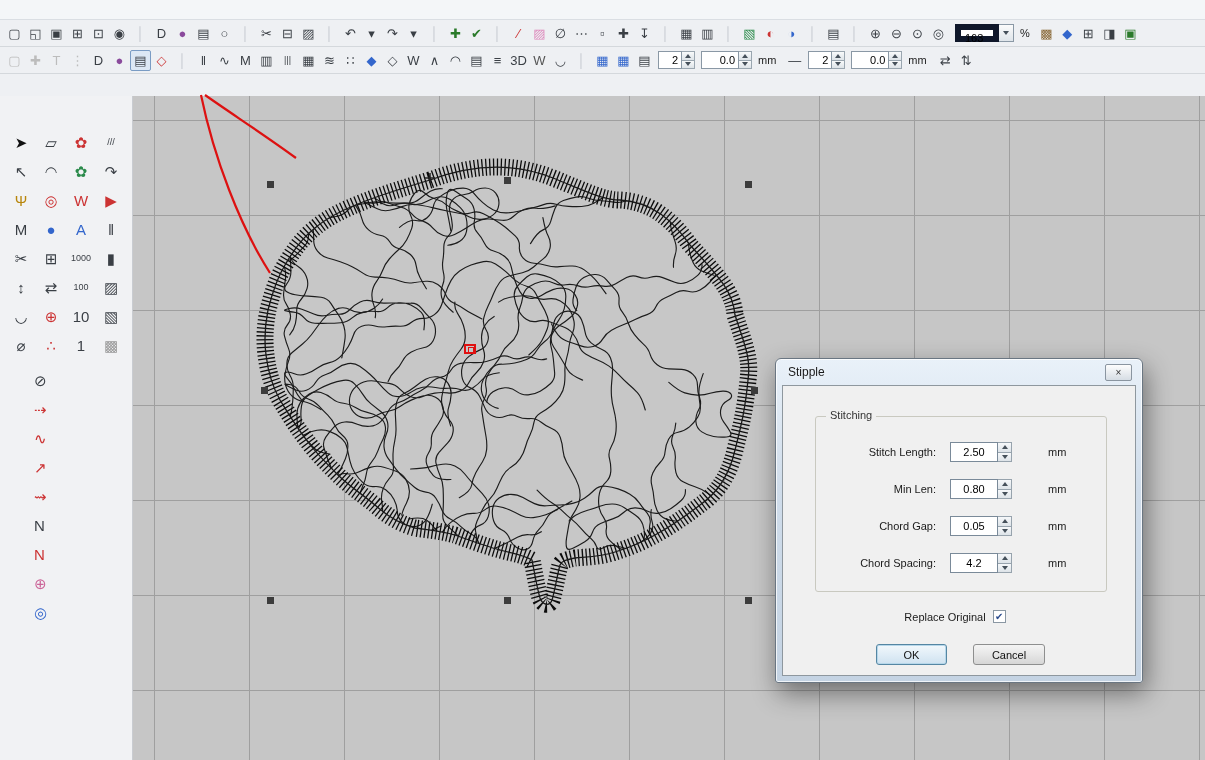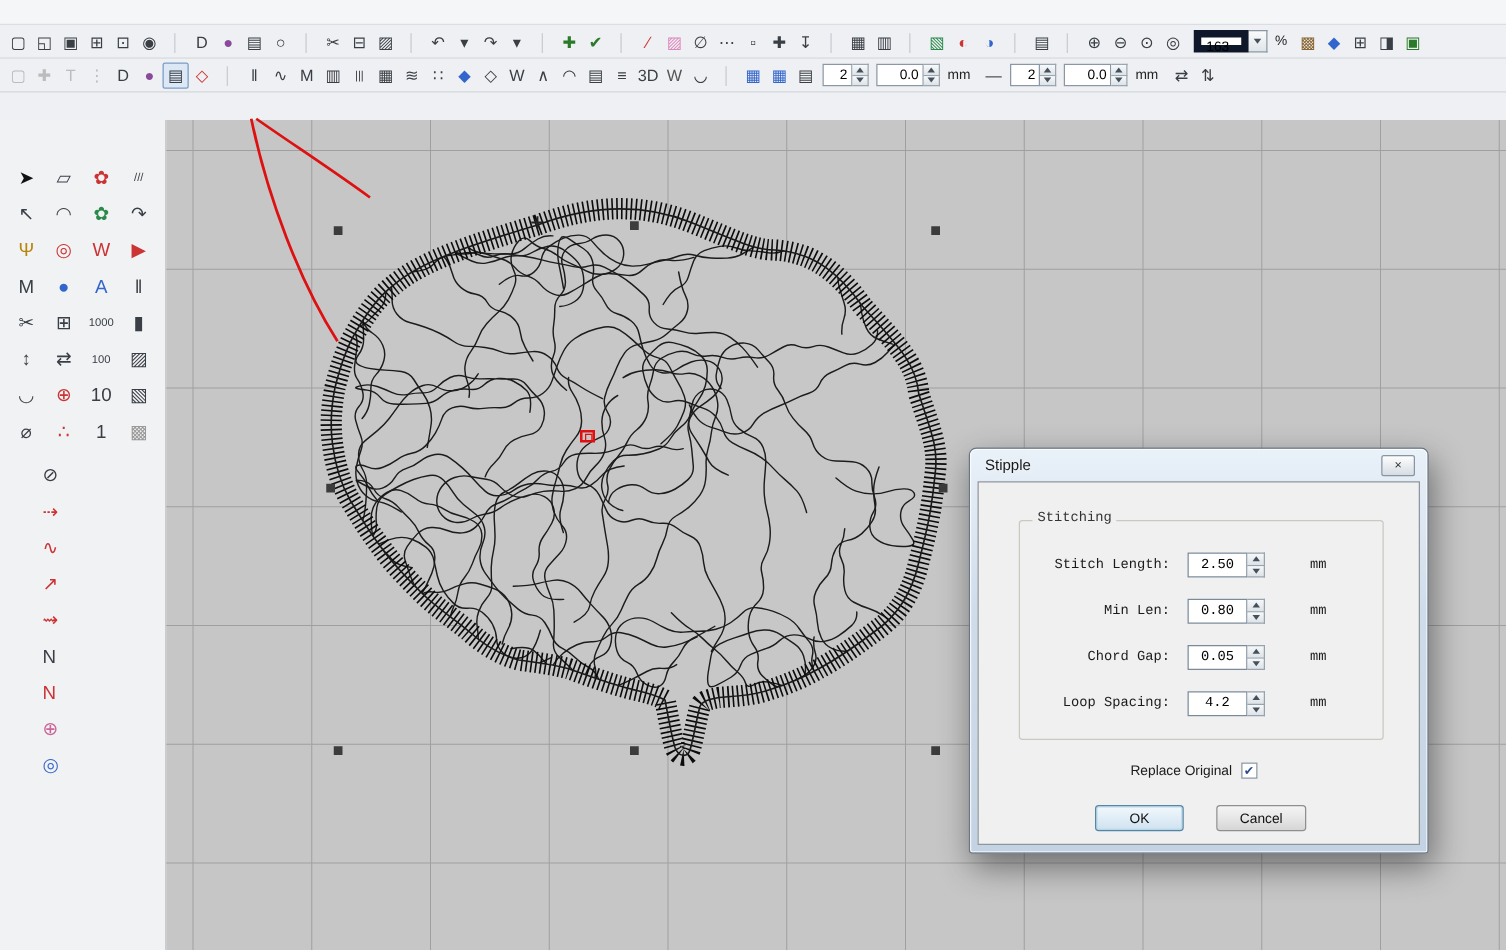--- a/index.html
+++ b/index.html
@@ -80,21 +80,21 @@
     border:1px solid #6a7682; border-radius:6px 6px 3px 3px;
     box-shadow:3px 10px 26px rgba(0,0,0,.45), inset 0 0 0 1px rgba(255,255,255,.75); }
   .dlg-title { height:26px; display:flex; align-items:center; padding:0 12px; font-size:12px;
     color:#1a1a1a; text-shadow:0 0 8px #fff; }
   .dlg-close { position:absolute; top:5px; right:10px; width:27px; height:17px;
     border:1px solid #8a95a0; border-radius:2px; background:linear-gradient(#fdfdfd,#d6dde4);
     display:flex; align-items:center; justify-content:center; font-size:10px; color:#333; cursor:default; }
   .dlg-client { position:absolute; left:6px; right:6px; top:26px; bottom:6px;
     background:#f0f0f0; border:1px solid #8e979e; }
   .groupbox { position:absolute; left:32px; top:30px; width:292px; height:176px;
-    border:1px solid #c9c9c0; border-radius:3px;font-family:Liberation Mono, monospace; }
+    border:1px solid #c9c9c0; border-radius:3px; }
   .group-label { position:absolute; top:-8px; left:10px; background:#f0f0f0; padding:0 4px;
     font-size:11px; color:#333; }
   .drows { display:flex; flex-direction:column; padding-top:24px; }
   .drow { display:flex; align-items:center; height:22px; margin-bottom:15px; }
   .dlabel { width:120px; text-align:right; font-size:11px; color:#1a1a1a; margin-right:14px; }
   .dinput { display:flex; align-items:center;text-align:center; }
   .dval { width:48px; height:20px; background:#fff; border:1px solid #7a8a99; font-size:11px;
     padding:3px 4px; }
   .dspin { display:flex; flex-direction:column; width:14px; height:20px; }
   .dspin i { flex:1; display:flex; align-items:center; justify-content:center;
@@ -717,21 +717,21 @@
                     <b class="tri-u"></b>
                   </i>
                   <i>
                     <b class="tri-d"></b>
                   </i>
                 </span>
               </span>
               <span class="dunit">mm</span>
             </div>
             <div class="drow">
-              <span class="dlabel">Loop Spacing:</span>
+              <span class="dlabel">Chord Spacing:</span>
               <span class="dinput">
                 <span class="dval">4.2</span>
                 <span class="dspin">
                   <i>
                     <b class="tri-u"></b>
                   </i>
                   <i>
                     <b class="tri-d"></b>
                   </i>
                 </span>

